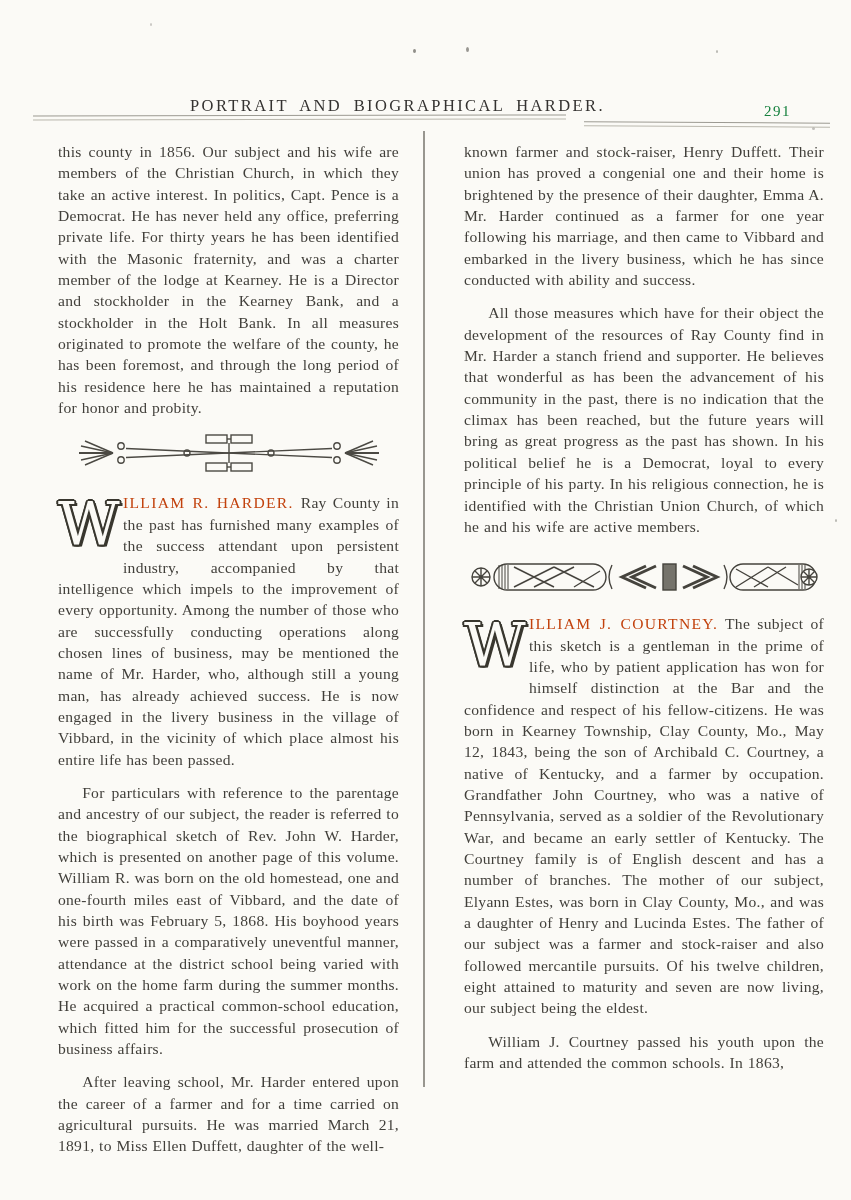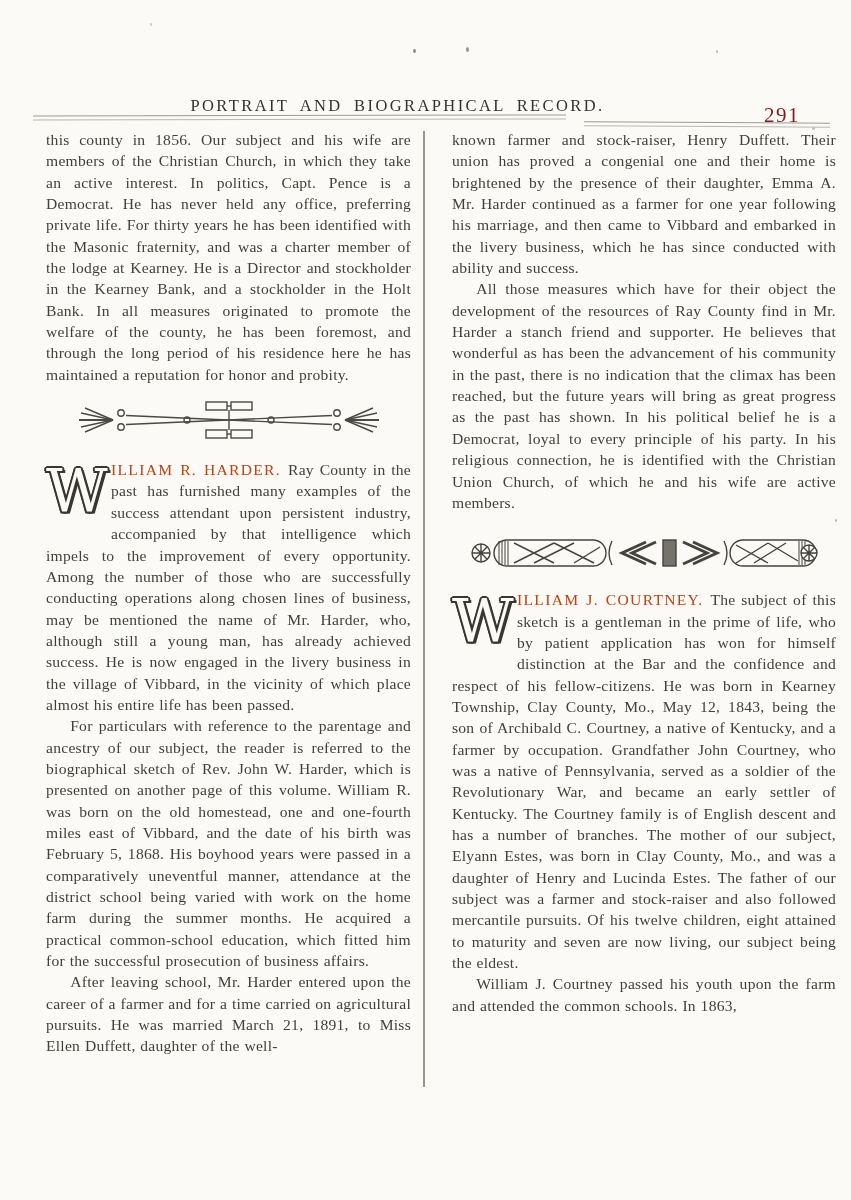--- a/index.html
+++ b/index.html
@@ -17,23 +17,23 @@
     top: 96px; left: 0; width: 795px;
     text-align: center;
     font-size: 16.5px;
     letter-spacing: 2.4px;
     word-spacing: 5px;
     color: #343230;
   }
   .page-number {
     position: absolute;
     top: 103px; left: 764px;
-    font-size: 21px;
+    font-size: 15px;
     letter-spacing: 1.5px;
-    color: #7f1d1d;
+    color: #15803d;
   }
   
   .rule {
     position: absolute;
     height: 3px;
     border-top: 1px solid #9c9a92;
     border-bottom: 1px solid #b9b7ad;
   }
   .rule-left  { left: 33px;  top: 115px; width: 533px; transform: rotate(-0.12deg); }
   .rule-right { left: 584px; top: 122px; width: 246px; transform: rotate(0.35deg); }
@@ -51,21 +51,21 @@
     top: 129px;
     font-size: 15.6px;
     line-height: 21.35px;
     text-align: justify;
     color: #413f3a;
     letter-spacing: 0.25px;
     word-spacing: 0.6px;
   }
   .col-left  { left: 46px;  width: 365px; }
   .col-right { left: 452px; width: 384px; }
-  .col p { margin: 0; text-indent: 1.55em; }
+  .col p { margin: 12px; text-indent: 1.55em; }
   .col p.noindent { text-indent: 0; }
   .section-title {
     letter-spacing: 1.3px;
     margin-right: 0.45em;
     color: #c2410c;
   }
   
   .dropcap {
     float: left;
     width: 58px;
@@ -105,21 +105,21 @@
 
 <div class="page">
 
   <span class="speck sp1"></span>
   <span class="speck sp2"></span>
   <span class="speck sp3"></span>
   <span class="speck sp4"></span>
   <span class="speck sp5"></span>
   <span class="speck sp6"></span>
 
-  <div class="head-title">PORTRAIT AND BIOGRAPHICAL RECORD.</div>
+  <div class="head-title">PORTRAIT AND BIOGRAPHICAL HARDER.</div>
   <div class="page-number">291</div>
   <div class="rule rule-left"></div>
   <div class="rule rule-right"></div>
   <div class="col-divider"></div>
 
   <section class="col col-left">
 
     <p class="noindent">this county in 1856.  Our subject and his wife are members of the Christian Church, in which they take an active interest.  In politics, Capt. Pence is a Democrat.  He has never held any office, preferring private life.  For thirty years he has been identified with the Masonic fraternity, and was a charter member of the lodge at Kearney.  He is a Director and stockholder in the Kearney Bank, and a stockholder in the Holt Bank.  In all measures originated to promote the welfare of the county, he has been foremost, and through the long period of his residence here he has maintained a reputation for honor and probity.</p>
 
     <div class="ornament ornament-1">

